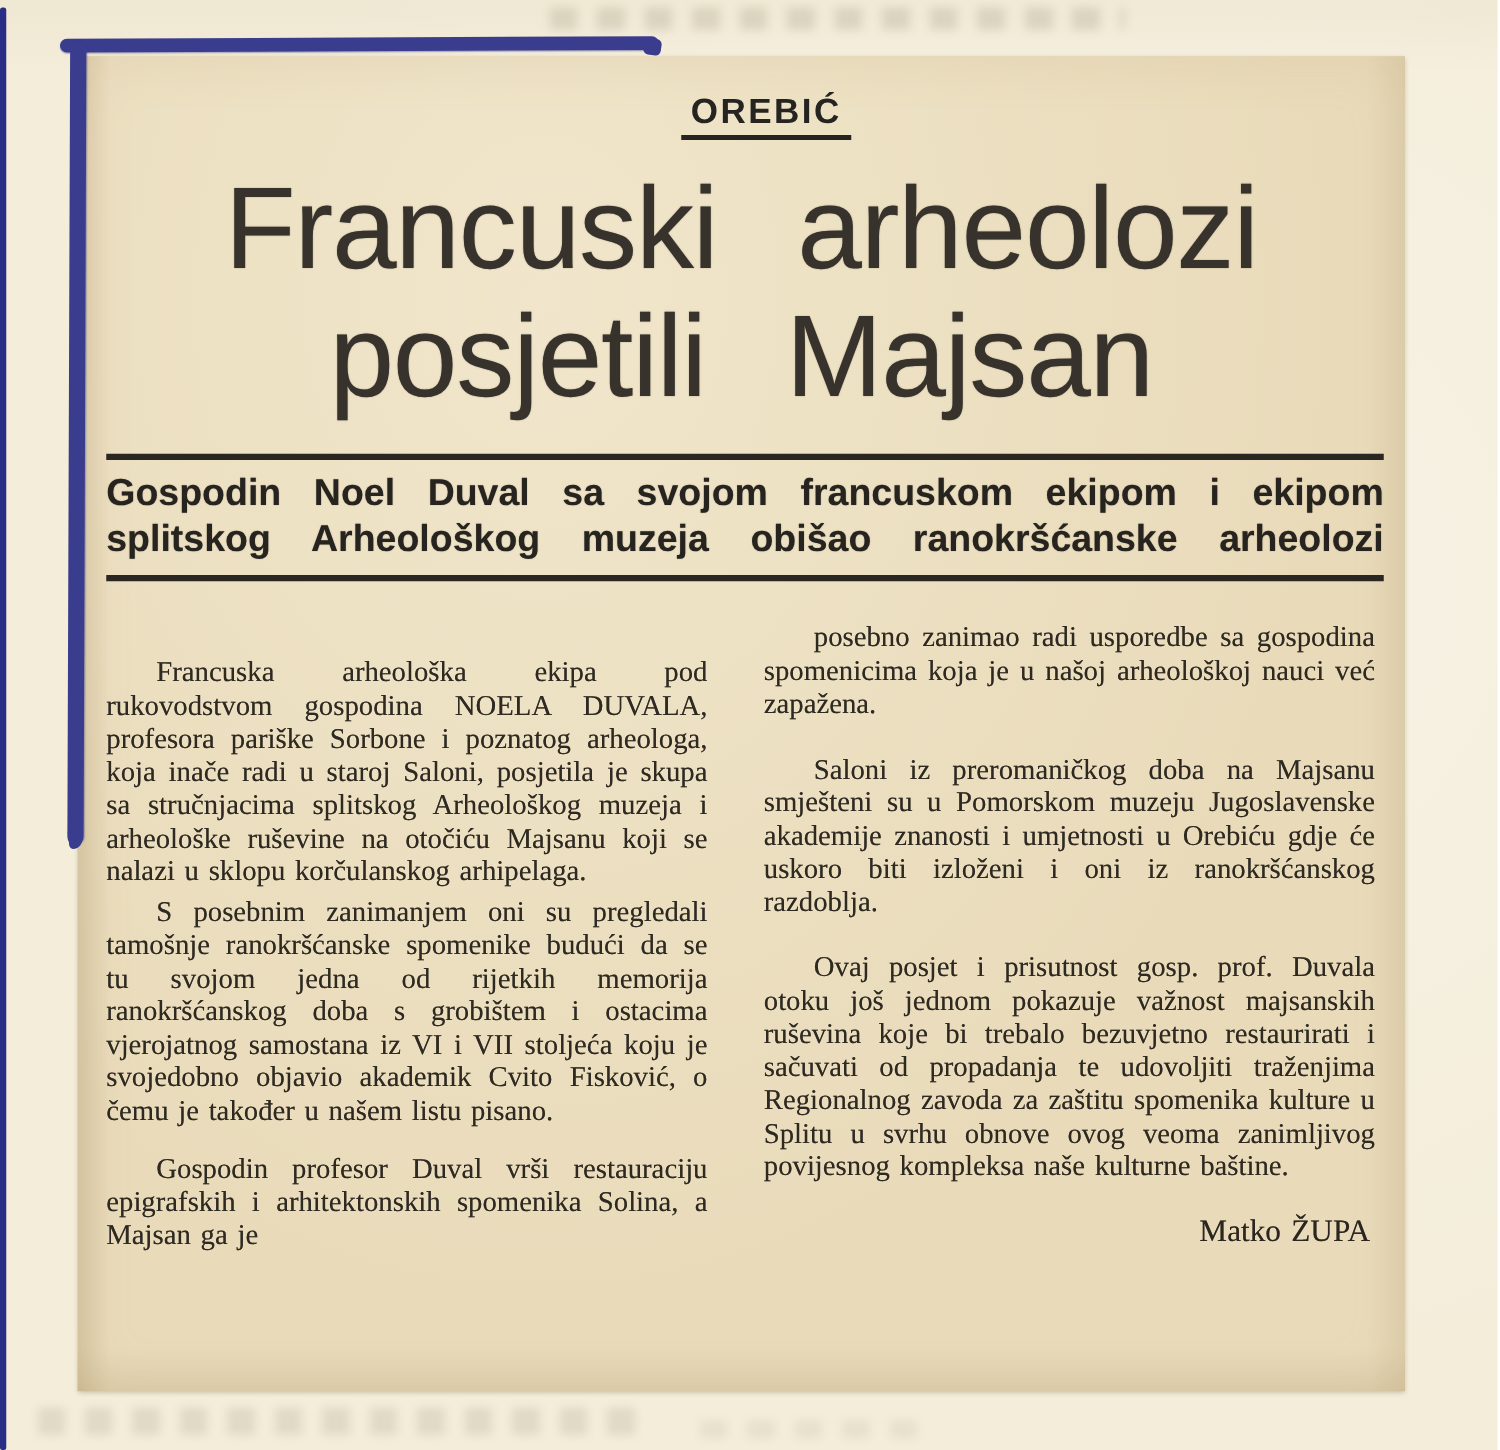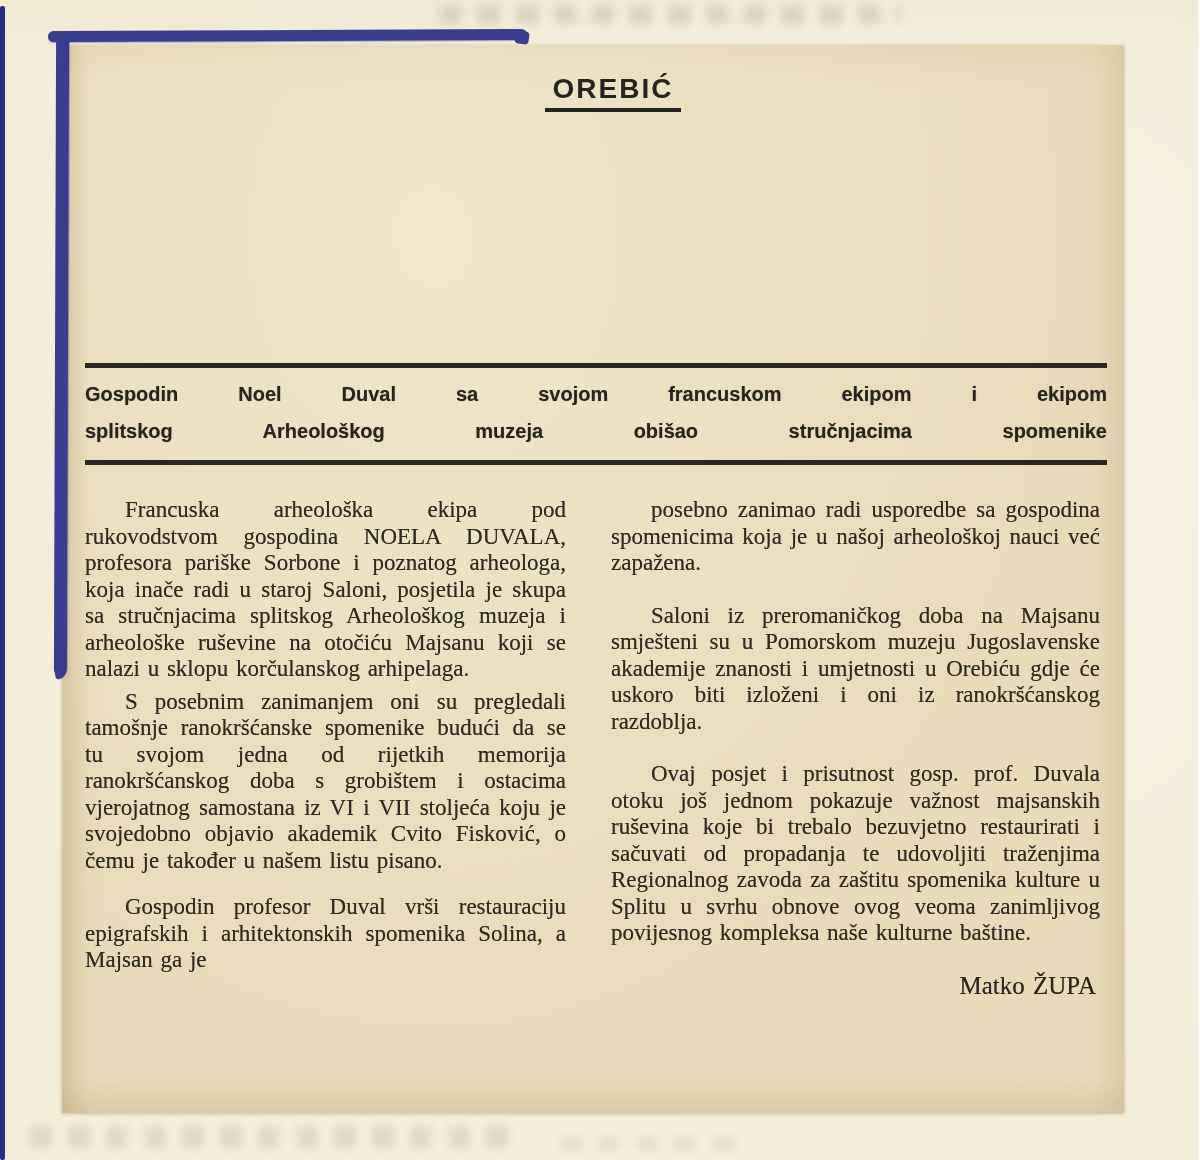--- a/index.html
+++ b/index.html
@@ -36,31 +36,31 @@
           color:#262420;border-bottom:4px solid #262420;padding:0 8px 3px 8px;}
 
   .headline{position:absolute;left:0;top:86px;width:100%;text-align:center;
             font-size:93px;line-height:103px;font-weight:normal;color:#37332c;
             letter-spacing:-1px;word-spacing:.42em;
             text-shadow:0 0 1px rgba(55,51,44,.55);}
 
   .subhead{position:absolute;left:23px;top:318px;width:1022px;
            border-top:5px solid #2a2722;border-bottom:5px solid #2a2722;
            padding:8px 0 10px 0;color:#27241f;}
-  .subhead .line{font-size:20px;line-height:37px;font-weight:bold;
+  .subhead .line{font-size:30px;line-height:37px;font-weight:bold;
                  text-align:justify;text-align-last:justify;
                  text-shadow:0 0 1px rgba(40,36,31,.4);}
 
   .col{position:absolute;top:452px;color:#2e2a22;
        font-family:"Liberation Serif",serif;font-size:23px;line-height:26.5px;
        text-align:justify;text-shadow:0 0 .5px rgba(46,42,34,.6);}
   .col-left{left:23px;width:481px;}
   .col-right{left:549px;width:489px;}
   .col p{margin:0;text-indent:40px;word-spacing:2px;}
-  .col-left p{margin-bottom:6px;}
+  .col-left p{margin-bottom:6px;margin-top:28px;}
   .col-left p + p{margin-top:2px;}
   .col-left p:nth-of-type(2){margin-bottom:20px;}
   .col-right p{margin-bottom:26px;}
   .byline{text-align:right;text-align-last:right;font-size:25px;margin-top:4px;
           padding-right:4px;text-indent:0;color:#2b2720;}
 
   
   .marker-h{position:absolute;left:48px;top:30px;width:479px;height:11px;
             background:#3a3d8e;border-radius:6px;transform:rotate(-.25deg);
             box-shadow:0 1px 1px rgba(58,61,142,.4);}
@@ -84,24 +84,28 @@
   <div class="smudge" style="left:150px;top:168px;width:260px;height:14px;opacity:.10;"></div>
   <div class="smudge" style="left:30px;top:1126px;width:480px;height:22px;opacity:.26;"></div>
   <div class="smudge" style="left:560px;top:1136px;width:190px;height:15px;opacity:.16;"></div>
 
   <div class="clipping">
 
     <div class="kicker-row">
       <span class="kicker">OREBIĆ</span>
     </div>
 
+    <div class="headline">
+      <div>Francuski arheolozi</div>
+      <div>posjetili Majsan</div>
+    </div>
 
     <div class="subhead">
       <div class="line">Gospodin Noel Duval sa svojom francuskom ekipom i ekipom</div>
-      <div class="line">splitskog Arheološkog muzeja obišao stručnjacima spomenike</div>
+      <div class="line">splitskog Arheološkog muzeja obišao ranokršćanske arheolozi</div>
     </div>
 
     <div class="col col-left">
       <p>Francuska arheološka ekipa pod rukovodstvom gospodina NOELA DUVALA, profesora pariške Sorbone i poznatog arheologa, koja inače radi u staroj Saloni, posjetila je skupa sa stručnjacima splitskog Arheološkog muzeja i arheološke ruševine na otočiću Majsanu koji se nalazi u sklopu korčulanskog arhipelaga.</p>
       <p>S posebnim zanimanjem oni su pregledali tamošnje ranokršćanske spomenike budući da se tu svojom jedna od rijetkih memorija ranokršćanskog doba s grobištem i ostacima vjerojatnog samostana iz VI i VII stoljeća koju je svojedobno objavio akademik Cvito Fisković, o čemu je također u našem listu pisano.</p>
       <p>Gospodin profesor Duval vrši restauraciju epigrafskih i arhitektonskih spomenika Solina, a Majsan ga je</p>
     </div>
 
     <div class="col col-right">
       <p>posebno zanimao radi usporedbe sa gospodina spomenicima koja je u našoj arheološkoj nauci već zapažena.</p>

